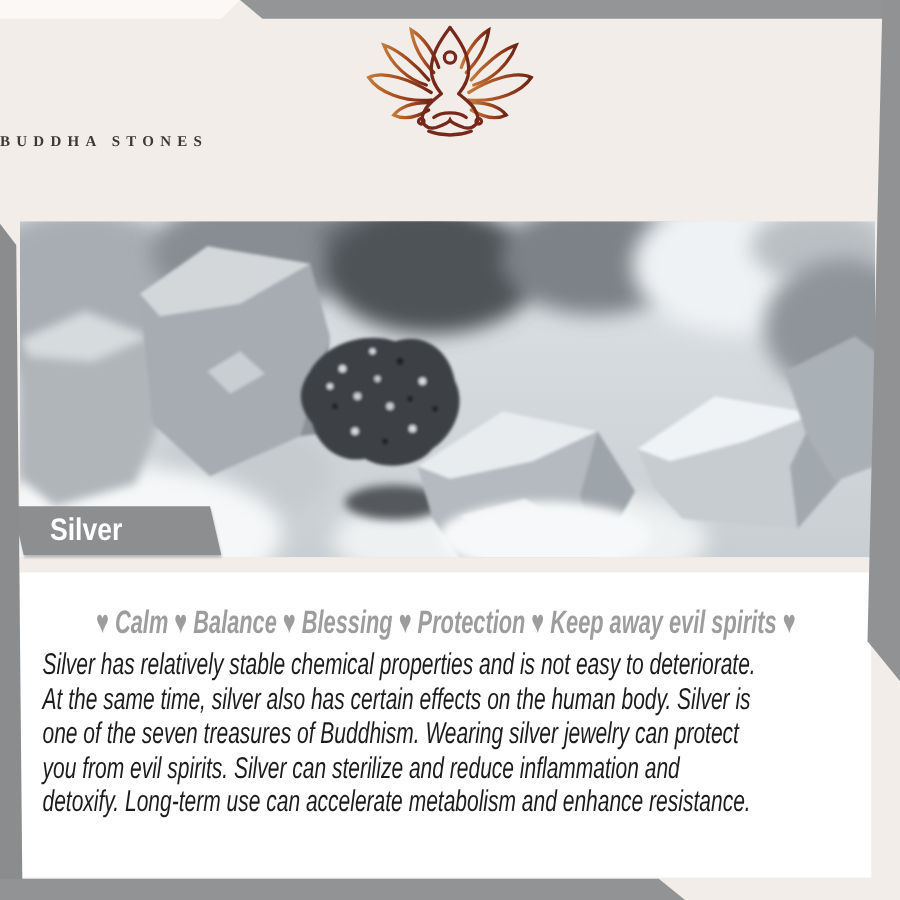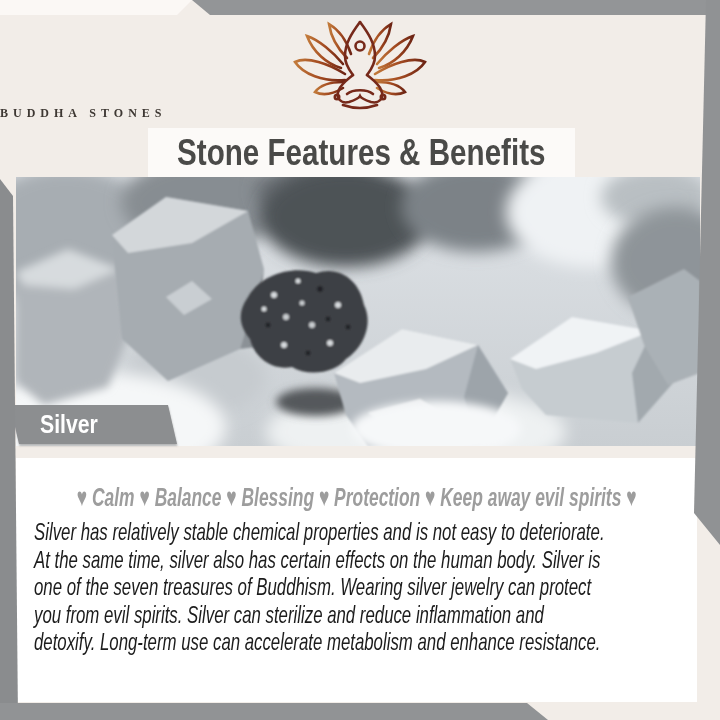--- a/index.html
+++ b/index.html
@@ -80,23 +80,20 @@
         <path d="M62,76 C68,71 82,71 88,76"></path>
         <path d="M58,87 Q75,93 92,87"></path>
         <circle cx="52" cy="79" r="2.2"></circle>
         <circle cx="98" cy="79" r="2.2"></circle>
       </g>
     </svg>
   </div>
 
   <div class="brand">BUDDHA STONES</div>
 
-  <div class="banner">
-    <div class="banner-title">Stone Features &amp; Benefits</div>
-  </div>
 
   <div class="photo">
     <svg viewBox="0 0 684 269" preserveAspectRatio="none">
       <defs>
         <linearGradient id="bgGrad" x1="0" y1="0" x2="0" y2="1">
           <stop offset="0" stop-color="#dfe3e7"></stop>
           <stop offset="1" stop-color="#c9ced2"></stop>
         </linearGradient>
         <filter id="f8" x="-60%" y="-60%" width="220%" height="220%">
             <feGaussianBlur stdDeviation="8"></feGaussianBlur>

